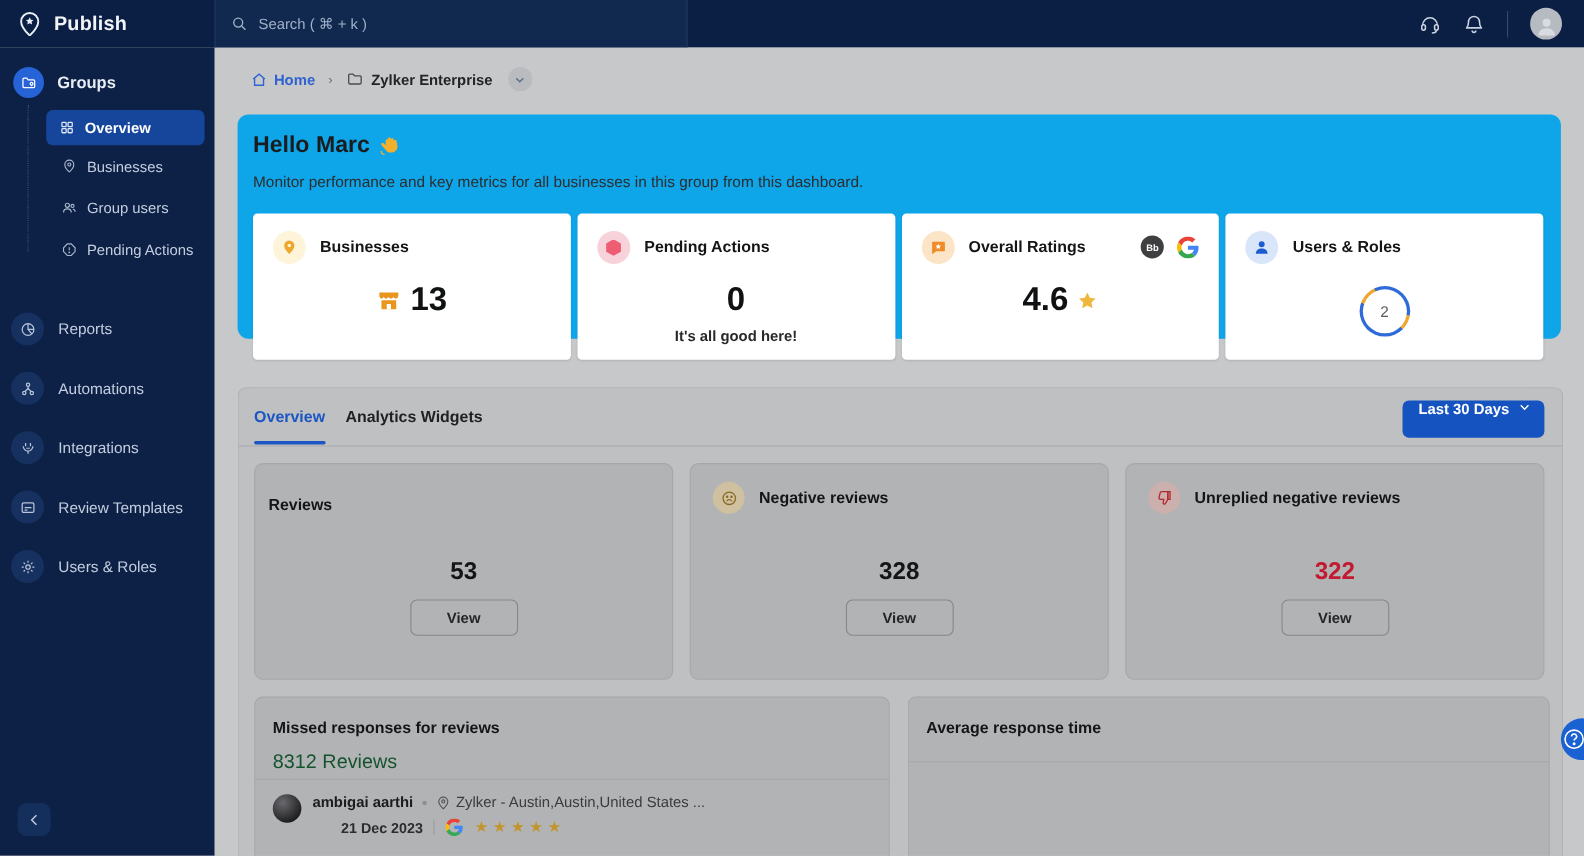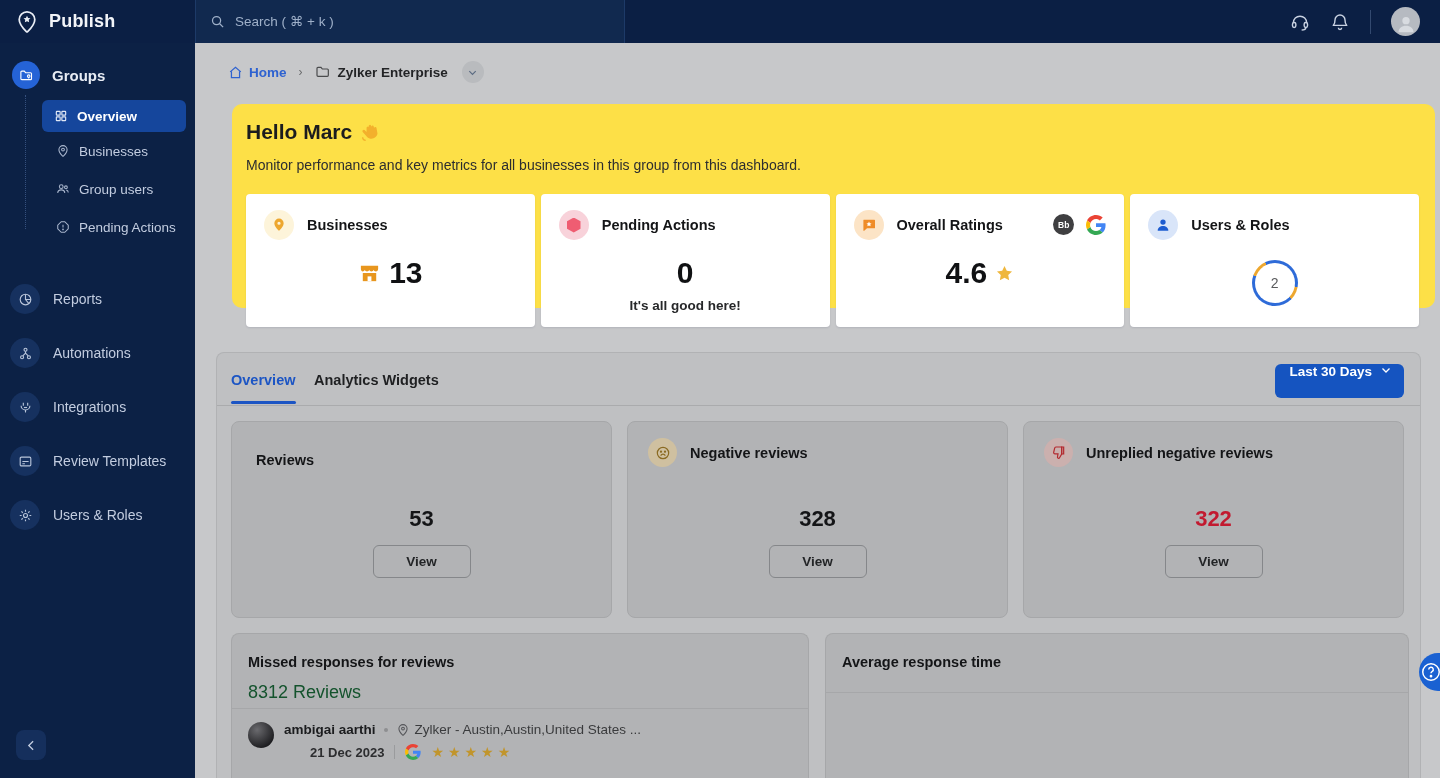--- a/index.html
+++ b/index.html
@@ -46,21 +46,21 @@
   .breadcrumb { position:absolute; left:33px; top:18px; display:flex; align-items:center; gap:8px; }
   .bc-home { display:flex; align-items:center; gap:6px; color:#2e62d0; font-size:13.5px; font-weight:600; cursor:pointer; }
   .bc-home svg { width:15px; height:15px; }
   .bc-sep { color:#6a6b6d; font-size:12px; margin:0 4px; }
   .bc-entity { display:flex; align-items:center; gap:7px; color:#232426; font-size:13.5px; font-weight:600; cursor:pointer; }
   .bc-entity svg { width:16px; height:16px; color:#4a4b4d; }
   .bc-chev { width:22px; height:22px; border-radius:50%; background:#b9bbbe; display:flex; align-items:center; justify-content:center; color:#5b6b82; margin-left:6px; cursor:pointer; }
   .bc-chev svg { width:11px; height:11px; }
 
   
-  .hero { position:absolute; left:37px; top:61px; width:1203px; height:204px; background:#fde047; border-radius:10px; }
+  .hero { position:absolute; left:21px; top:61px; width:1203px; height:204px; background:#0ea5e9; border-radius:10px; }
   .hero h1 { position:absolute; left:14px; top:16px; font-size:21px; font-weight:700; color:#1b1c1e; display:flex; align-items:center; gap:8px; }
   .hero .sub { position:absolute; left:14px; top:53px; font-size:14px; color:#2c2d2f; }
   .stat-row { position:absolute; left:14px; top:90px; width:1173px; display:flex; gap:6px; }
   .stat-card { flex:1; height:133px; background:#ffffff; border-radius:4px; position:relative; box-shadow:0 1px 2px rgba(30,40,70,.12); }
   .sc-head { position:absolute; left:18px; top:16px; display:flex; align-items:center; gap:13px; }
   .sc-ic { width:30px; height:30px; border-radius:50%; display:flex; align-items:center; justify-content:center; flex:none; }
   .sc-title { font-size:14.5px; font-weight:700; color:#141517; }
   .sc-value { position:absolute; left:0; right:0; top:62px; text-align:center; font-size:30px; font-weight:800; color:#101113; display:flex; align-items:center; justify-content:center; gap:8px; }
   .ic-businesses { background:#fdf4da; color:#eda72f; }
   .ic-pending { background:#f8d2da; }
@@ -85,21 +85,21 @@
   .tab { position:absolute; top:19px; font-size:14.5px; font-weight:700; cursor:pointer; }
   .tab-overview { left:14px; color:#1c55c4; }
   .tab-overview::after { content:""; position:absolute; left:0; right:0; bottom:-16px; height:3px; background:#1c55c4; border-radius:2px; }
   .tab-analytics { left:97px; color:#1f2022; }
   .range-btn { position:absolute; right:16px; top:11px; height:34px; padding:0 12px 0 14px; background:#1554c0; border:none; border-radius:6px; color:#fff; font-size:13.5px; font-weight:600; display:flex; gap:8px; cursor:pointer; font-family:"Liberation Sans",sans-serif; }
   .range-btn svg { width:12px; height:12px; }
 
   .widget-row { position:absolute; left:14px; top:68px; width:1173px; display:flex; gap:15px; }
   .widget { flex:1; height:197px; background:#b2b3b5; border:1px solid #a6a7a9; border-radius:8px; position:relative; }
   .wg-head { position:absolute; left:20px; top:16px; display:flex; align-items:center; gap:13px; }
-  .wg-title-only { position:absolute; left:24px; top:30px; font-size:14.5px; font-weight:700; color:#141517; }
+  .wg-title-only { position:absolute; left:12px; top:30px; font-size:14.5px; font-weight:700; color:#141517; }
   .wg-title { font-size:14.5px; font-weight:700; color:#141517; }
   .wg-ic { width:29px; height:29px; border-radius:50%; display:flex; align-items:center; justify-content:center; flex:none; }
   .ic-negative { background:#cfc0a0; color:#8a6a22; }
   .ic-unreplied { background:#cbb0ae; color:#b3292f; }
   .wg-ic svg { width:16px; height:16px; }
   .wg-value { position:absolute; left:0; right:0; top:84px; text-align:center; font-size:22px; font-weight:800; color:#141517; }
   .wg-value.red { color:#c21a30; }
   .view-btn { position:absolute; left:50%; top:123px; transform:translateX(-50%); width:98px; height:33px; background:transparent; border:1px solid #85878a; border-radius:6px; font-size:13.5px; font-weight:700; color:#232527; cursor:pointer; font-family:"Liberation Sans",sans-serif; }
 
   .bottom-row { position:absolute; left:14px; top:280px; display:flex; gap:16px; }

